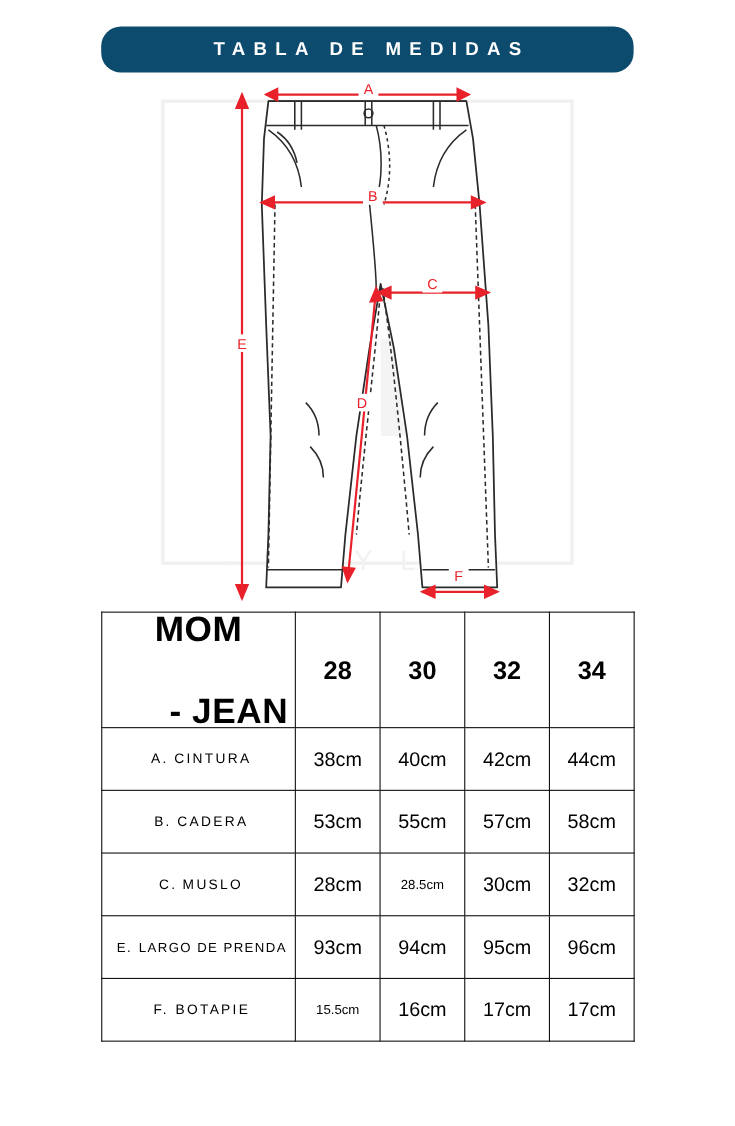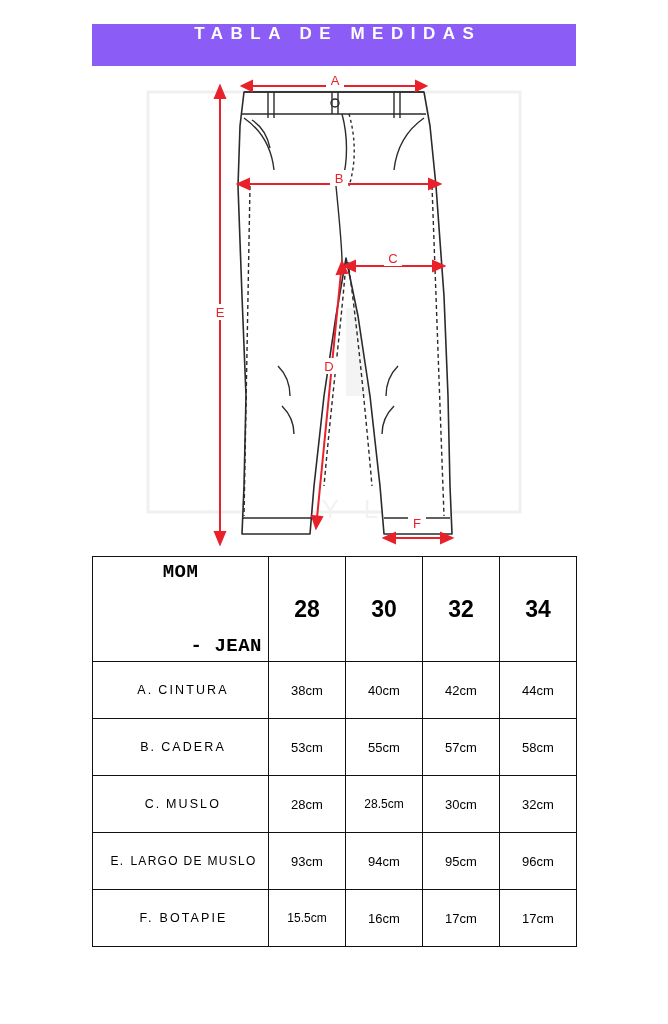--- a/index.html
+++ b/index.html
@@ -20,23 +20,25 @@
     background: #ffffff;
   }
 
   
   .header-band {
     position: absolute;
     left: 92px;
     top: 24px;
     width: 484px;
     height: 42px;
-    background: #8b5cf6;
+    background: #0c4a6e;
     display: flex;
+    align-items: center;
     justify-content: center;
+    border-radius: 18px;
   }
   .header-title {
     color: #ffffff;
     font-size: 17px;
     font-weight: bold;
     letter-spacing: 7.5px;
     text-indent: 7.5px;
     font-family: "Liberation Sans", sans-serif;
   }
 
@@ -69,23 +71,23 @@
     padding: 0;
     text-align: center;
     vertical-align: middle;
     color: #000000;
   }
   .col-label { width: 176px; }
   .col-size { width: 77px; }
 
   .head-row td { height: 95px; }
   .head-label {
-    font-family: Liberation Mono, monospace;
+    font-family: Liberation Sans, sans-serif;
     font-weight: bold;
-    font-size: 19px;
+    font-size: 32px;
     line-height: 30px;
     letter-spacing: 0.5px;
     padding: 0 14px;
     text-align: left;
   }
   .head-label .l2 {
     display: block;
     text-align: right;
     padding-right: 6px;
     margin-top: 44px;
@@ -105,21 +107,21 @@
     padding-left: 12px;
     white-space: nowrap;
   }
   .row-label .letter {
     display: inline-block;
     min-width: 26px;
   }
   .row-label.tight { letter-spacing: 1.6px; }
   .row-label.tighter { letter-spacing: 1.3px; font-size: 12px; }
   .cell-value {
-    font-size: 13px;
+    font-size: 18px;
     font-family: "Liberation Sans", sans-serif;
   }
   .cell-value.small { font-size: 12px; }
 </style>
 </head>
 <body>
 
 <div class="page">
 
   <div class="header-band">
@@ -265,21 +267,21 @@
           </td>
           <td class="cell-value">28cm</td>
           <td class="cell-value small">28.5cm</td>
           <td class="cell-value">30cm</td>
           <td class="cell-value">32cm</td>
         </tr>
 
 
         <tr class="data-row">
           <td class="row-label tighter">
-            <span class="letter">E.</span><span>LARGO DE MUSLO</span>
+            <span class="letter">E.</span><span>LARGO DE PRENDA</span>
           </td>
           <td class="cell-value">93cm</td>
           <td class="cell-value">94cm</td>
           <td class="cell-value">95cm</td>
           <td class="cell-value">96cm</td>
         </tr>
 
         <tr class="data-row">
           <td class="row-label">
             <span class="letter">F.</span><span>BOTAPIE</span>

